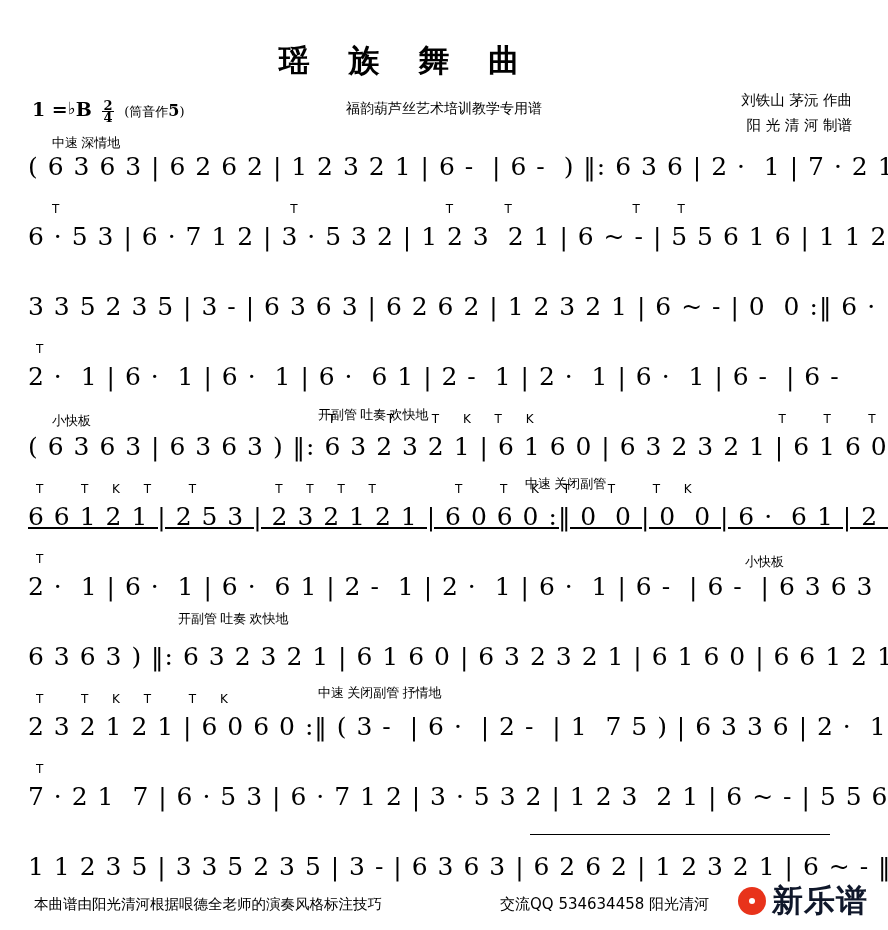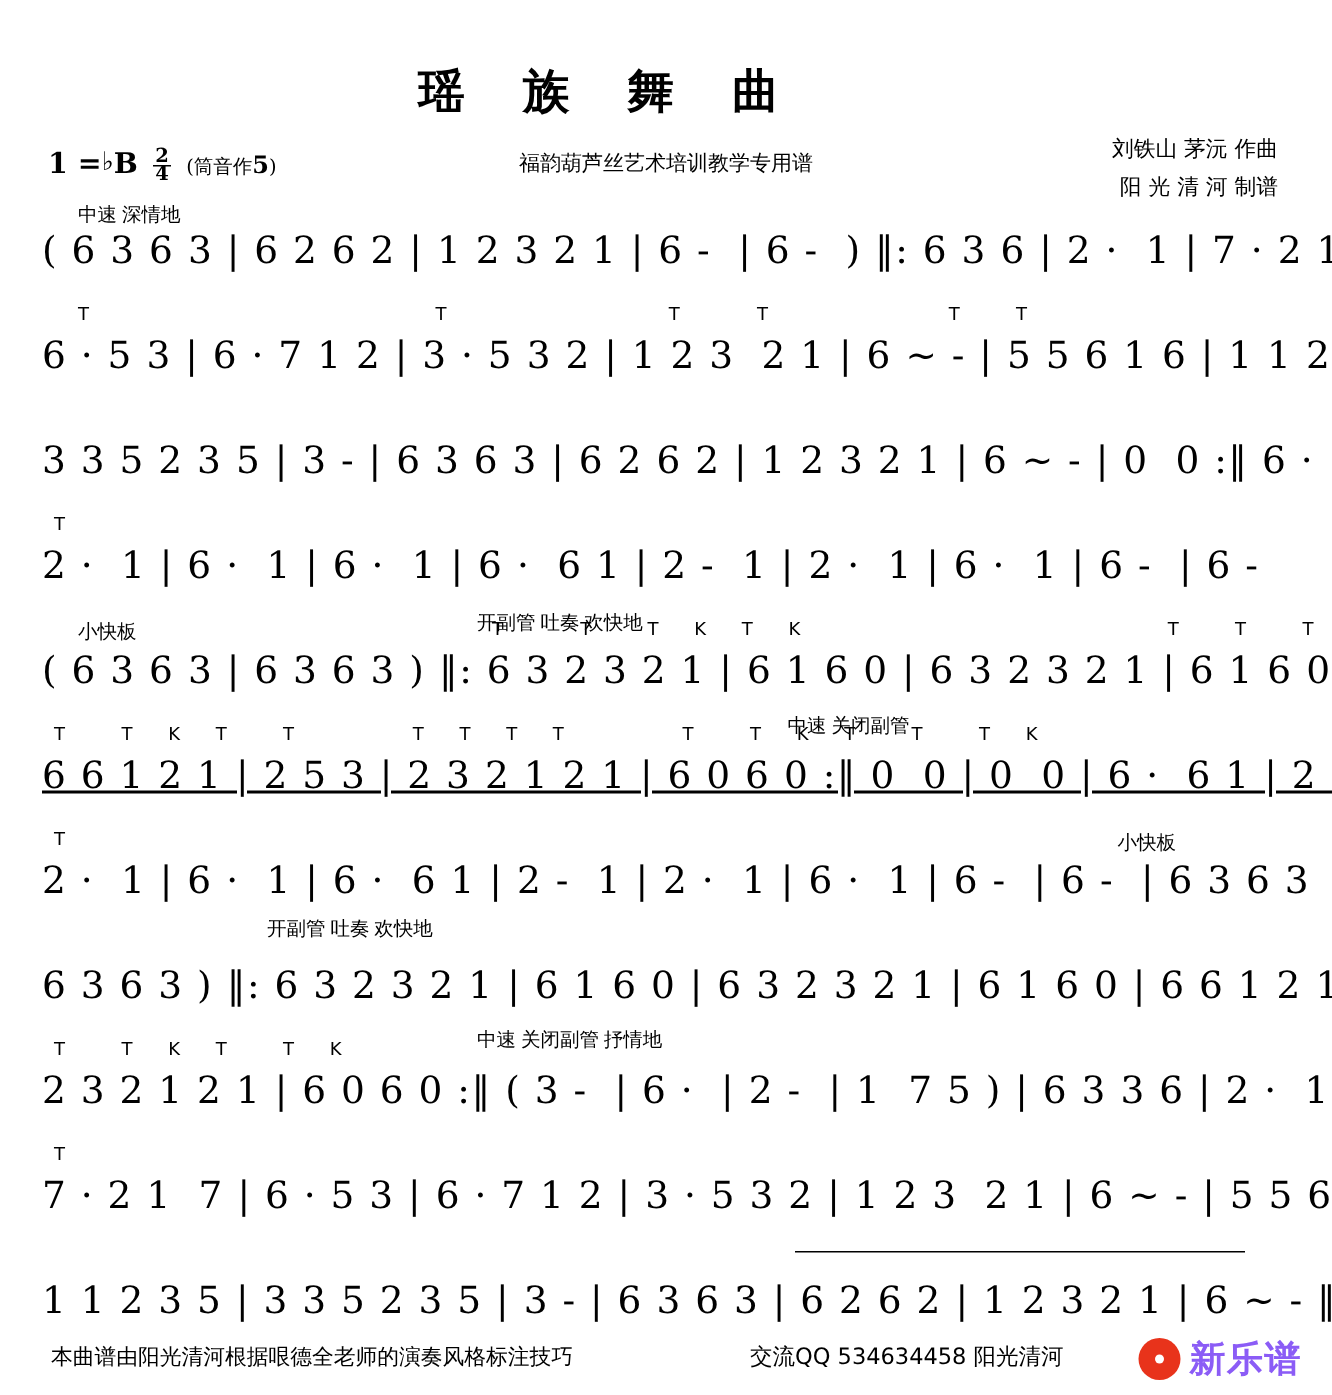--- a/index.html
+++ b/index.html
@@ -90,21 +90,21 @@
   .brand .disc{
     width:28px;height:28px;border-radius:50%;
     background:#e8331b;position:relative;
     display:inline-block;
   }
   .brand .disc:after{
     content:"";position:absolute;left:11px;top:11px;
     width:6px;height:6px;border-radius:50%;background:#fff;
   }
   .brand .bname{
-    font-size:24px;font-weight:bold;color:#8b5cf6;
+    font-size:31px;font-weight:bold;color:#0f172a;
     font-family:"DejaVu Sans", sans-serif;letter-spacing:1px;
   }
 
   
   .hair{
     position:absolute;border-top:1.5px solid #000;height:0;
   }
 </style>
 </head>
 <body>

